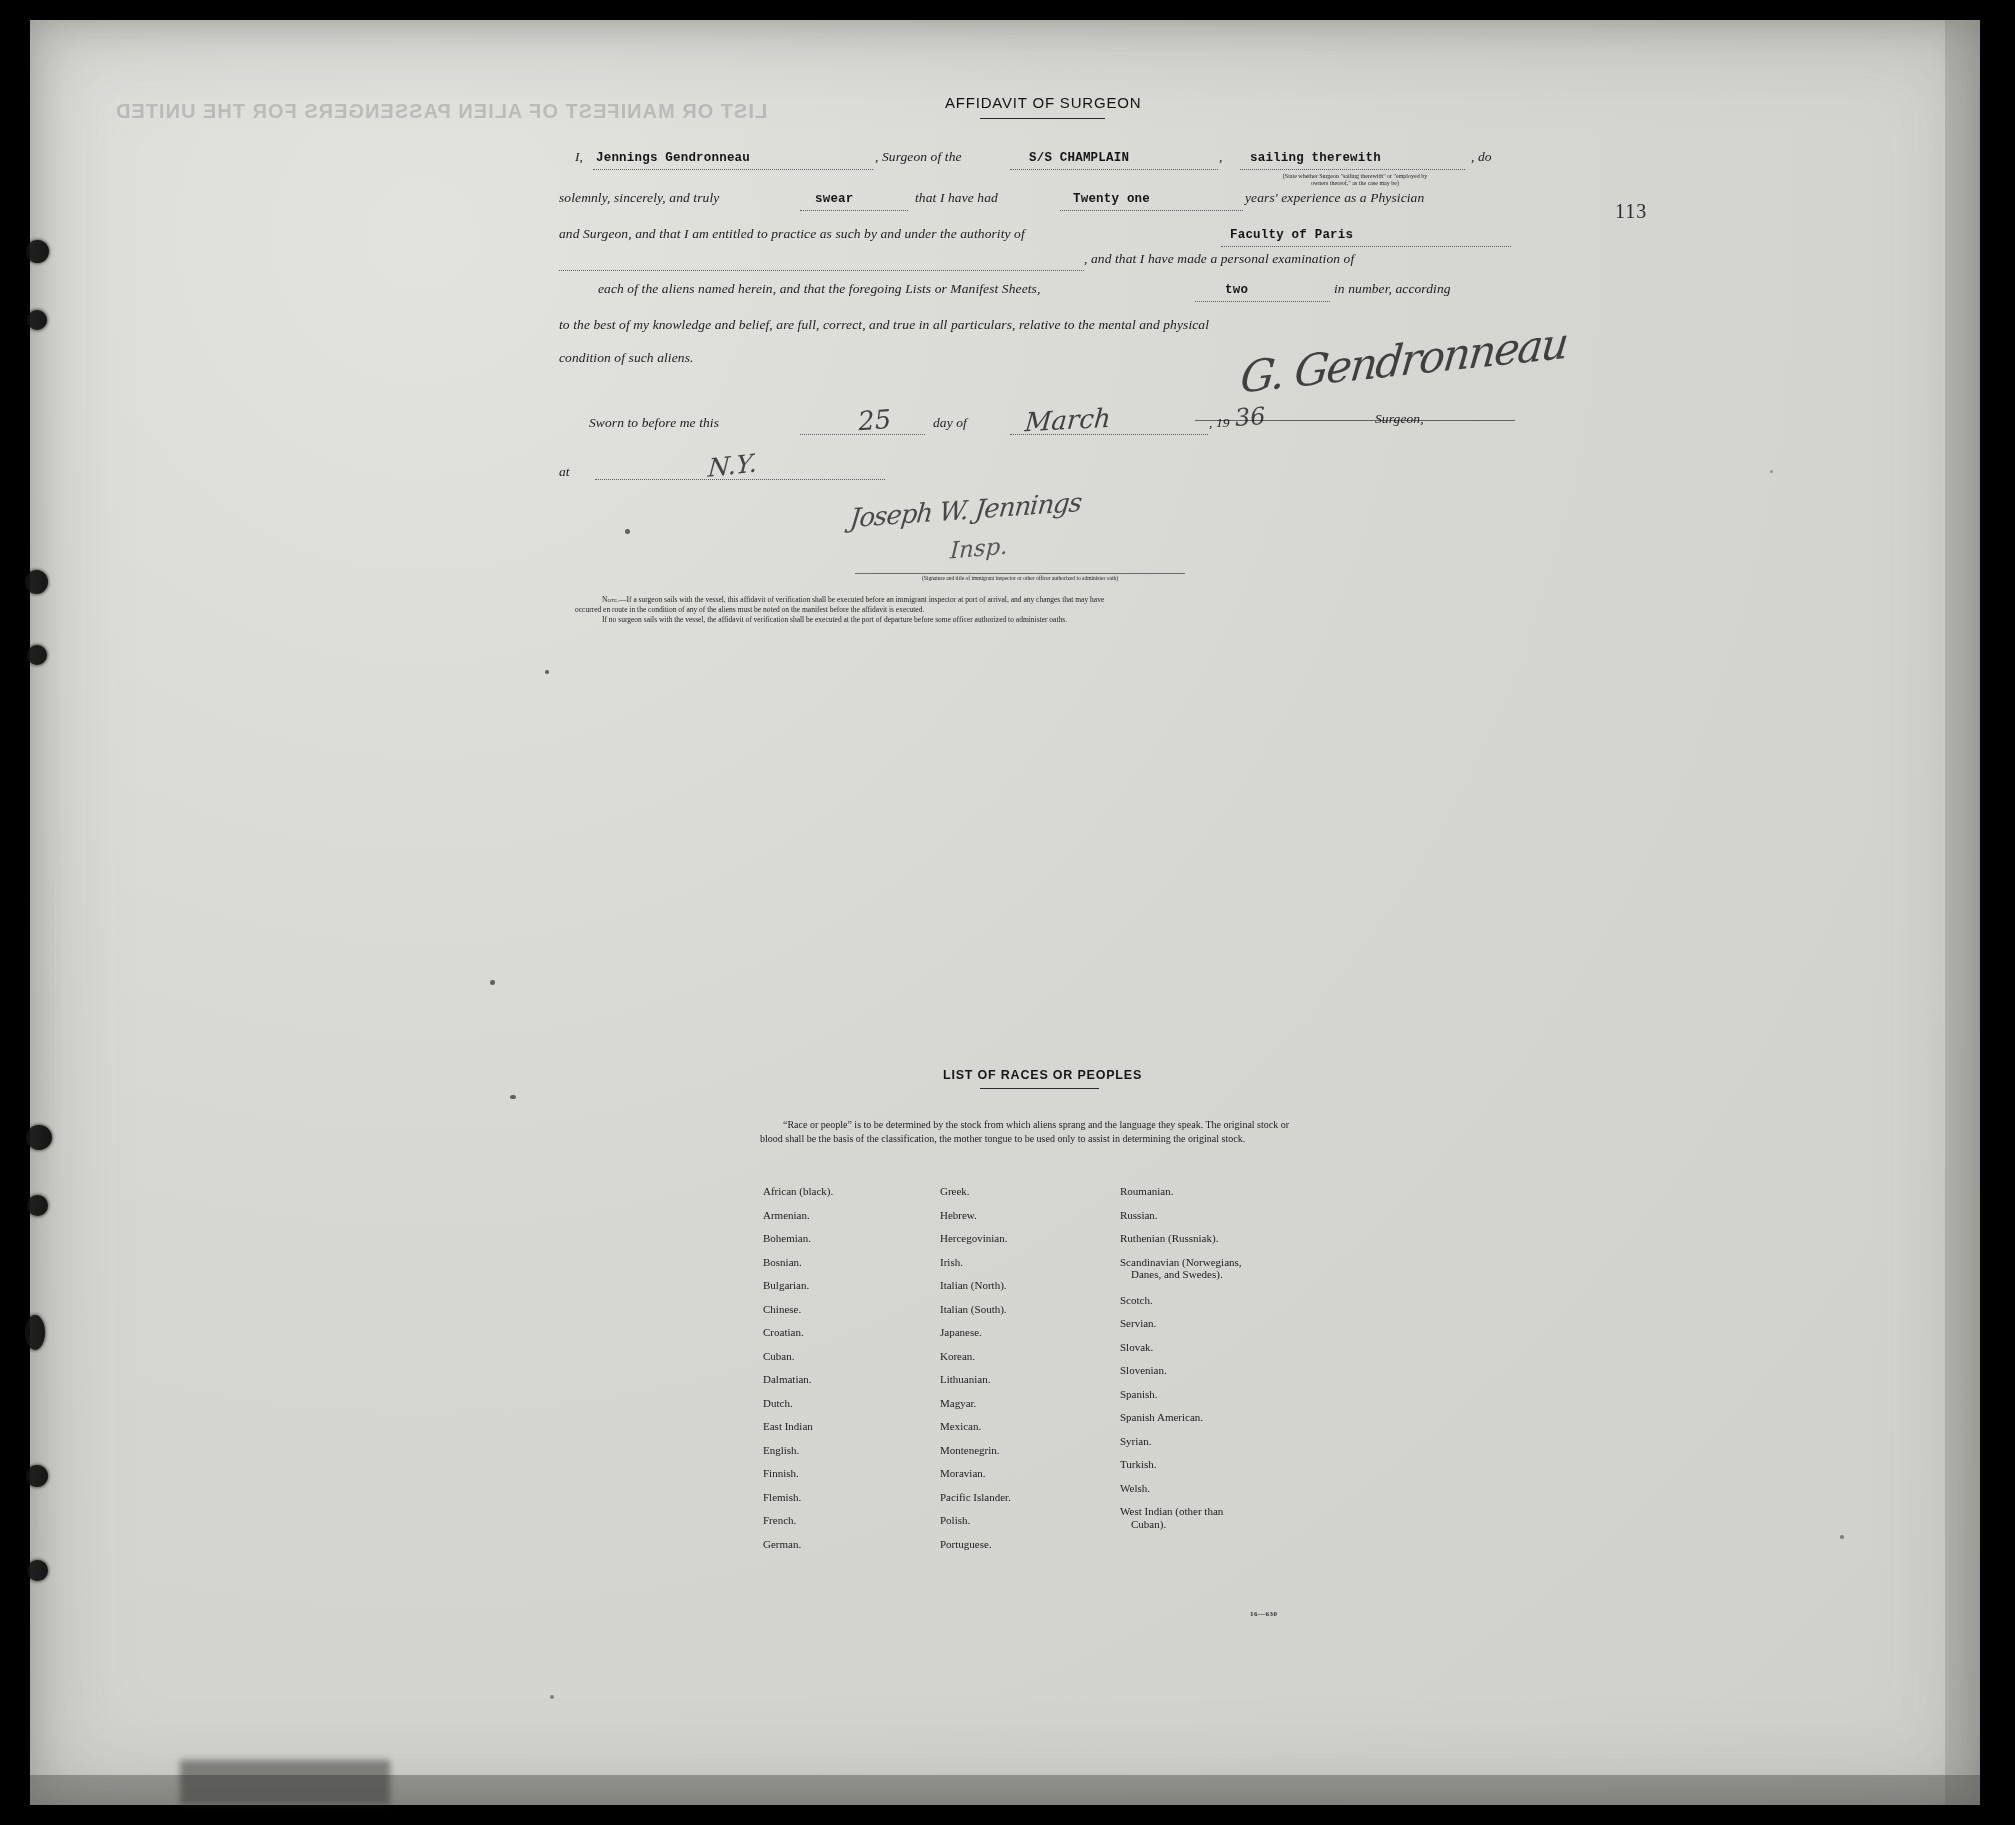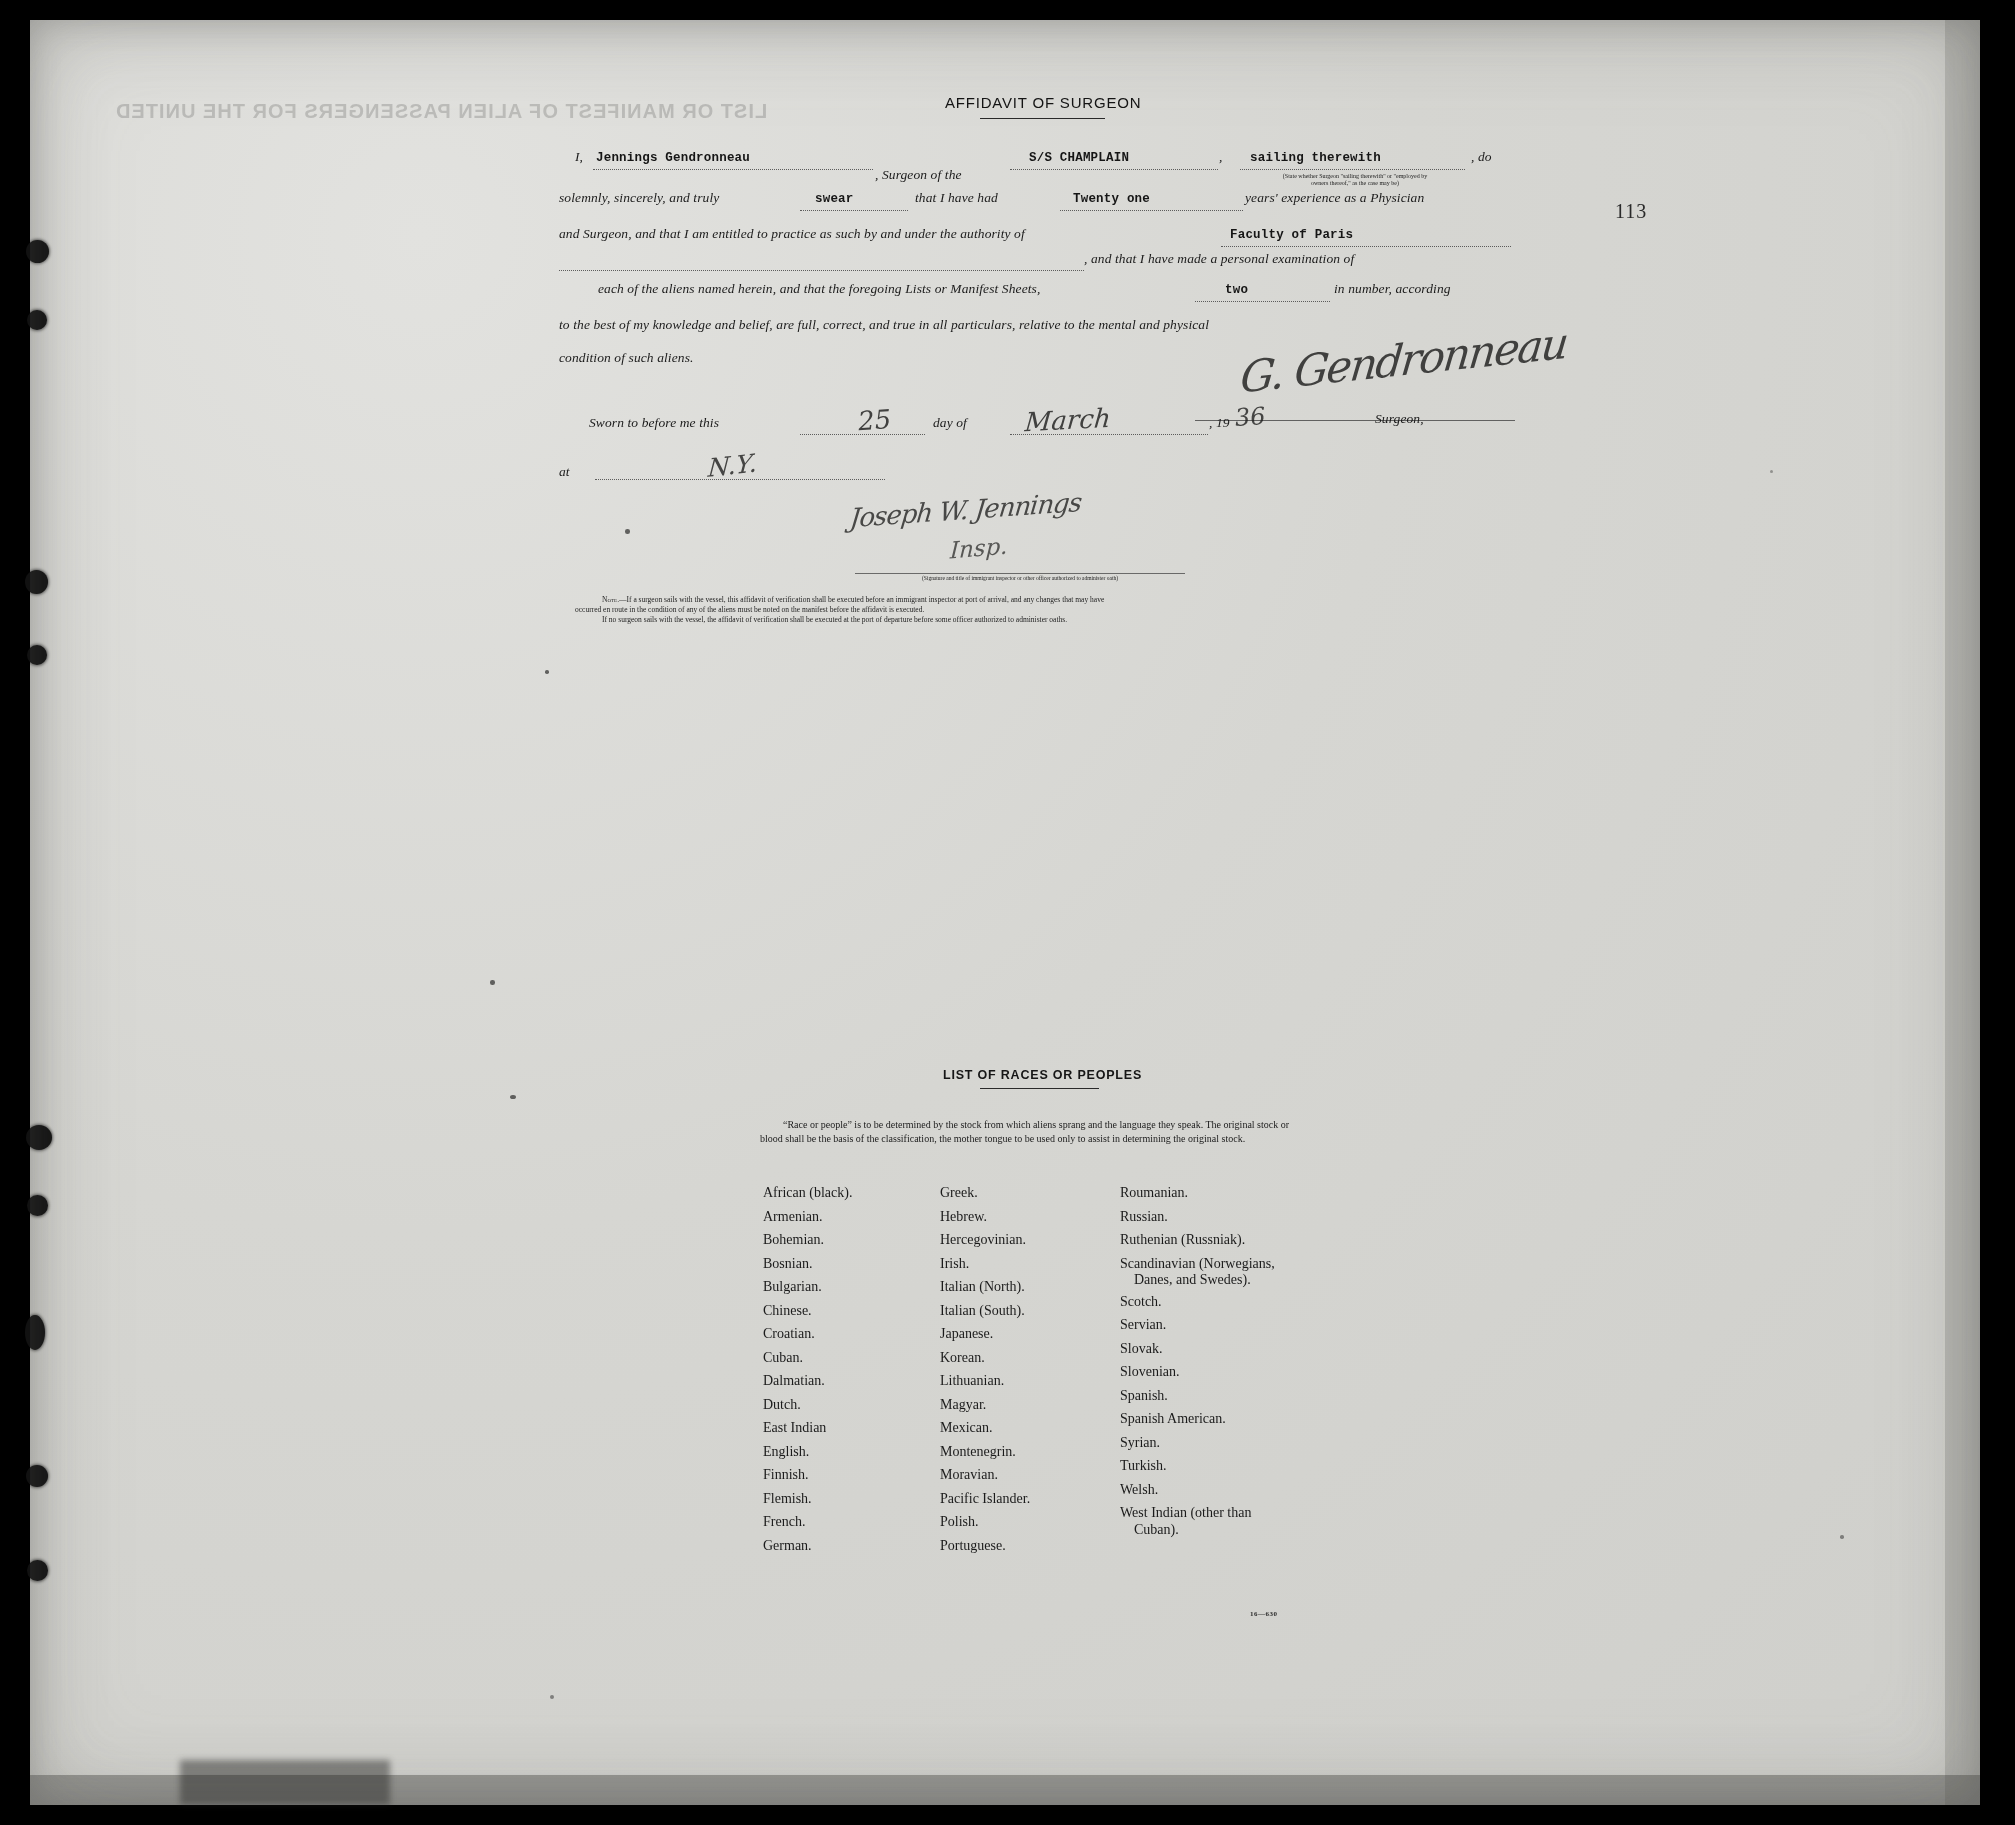--- a/index.html
+++ b/index.html
@@ -241,21 +241,21 @@
     width: 530px;
     font-size: 10px;
     line-height: 1.42;
     color: #1c1c1c;
     text-indent: 23px;
     font-family: "Liberation Serif", serif;
   }
   .races-col {
     position: absolute;
     top: 1165px;
-    font-size: 14px;
+    font-size: 11px;
     color: #1b1b1b;
     font-family: "Liberation Serif", serif;
   }
   .races-col .item {
     height: 23.5px;
     line-height: 1.18;
     white-space: pre;
   }
   #races-col-1 { left: 733px; width: 165px; }
   #races-col-2 { left: 910px; width: 170px; font-family: Liberation Serif, serif; }
@@ -296,21 +296,21 @@
   <div class="t bold sans" id="ghost-title">LIST OR MANIFEST OF ALIEN PASSENGERS FOR THE UNITED</div>
 
   <div class="t" id="page-number">113</div>
 
   <div class="t sans" id="affidavit-title">AFFIDAVIT OF SURGEON</div>
   <div id="affidavit-rule"></div>
 
   <div class="bodyline" style="left:545px; top:129px;">I,</div>
   <div class="fill" style="left:566px; top:131px;">Jennings Gendronneau</div>
   <div class="rule dot" style="left:563px; top:149px; width:280px;"></div>
-  <div class="bodyline" style="left:845px; top:147px;text-align:right;">, Surgeon of the</div>
+  <div class="bodyline" style="left:845px; top:129px;text-align:right;">, Surgeon of the</div>
   <div class="fill" style="left:999px; top:131px;">S/S CHAMPLAIN</div>
   <div class="rule dot" style="left:980px; top:149px; width:208px;"></div>
   <div class="bodyline" style="left:1189px; top:129px;">,</div>
   <div class="fill" style="left:1220px; top:131px;">sailing therewith</div>
   <div class="rule dot" style="left:1210px; top:149px; width:225px;"></div>
   <div class="bodyline" style="left:1441px; top:129px;">, do</div>
   <div class="tinynote" style="left:1210px; top:153px; width:230px;">(State whether Surgeon "sailing therewith" or "employed by
 owners thereof," as the case may be)</div>
 
   <div class="bodyline" style="left:529px; top:170px;">solemnly, sincerely, and truly</div>

